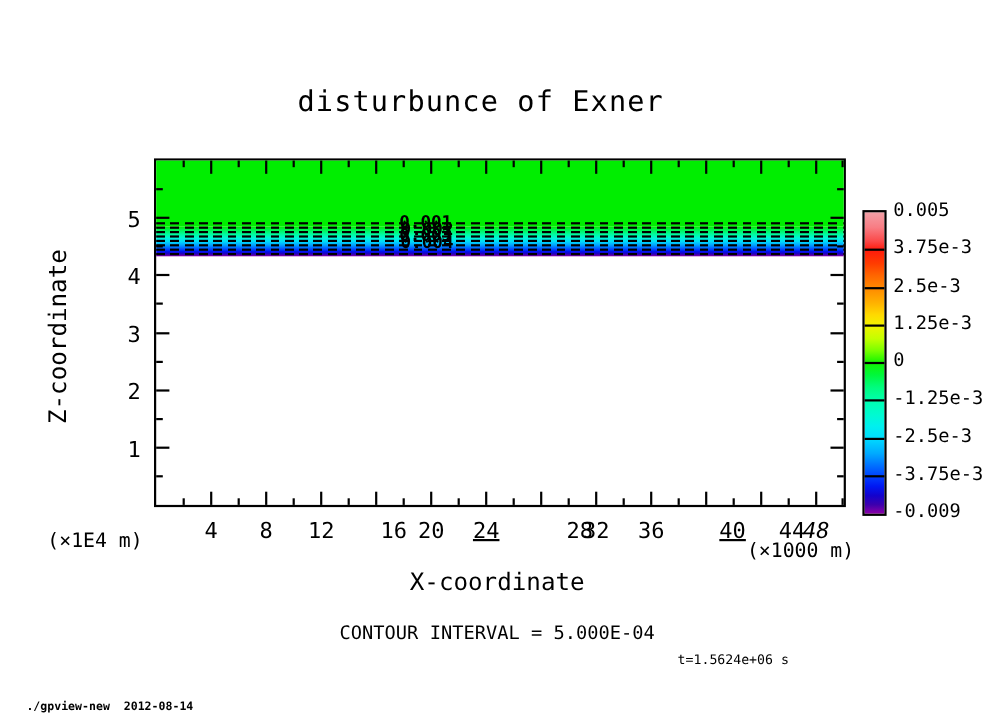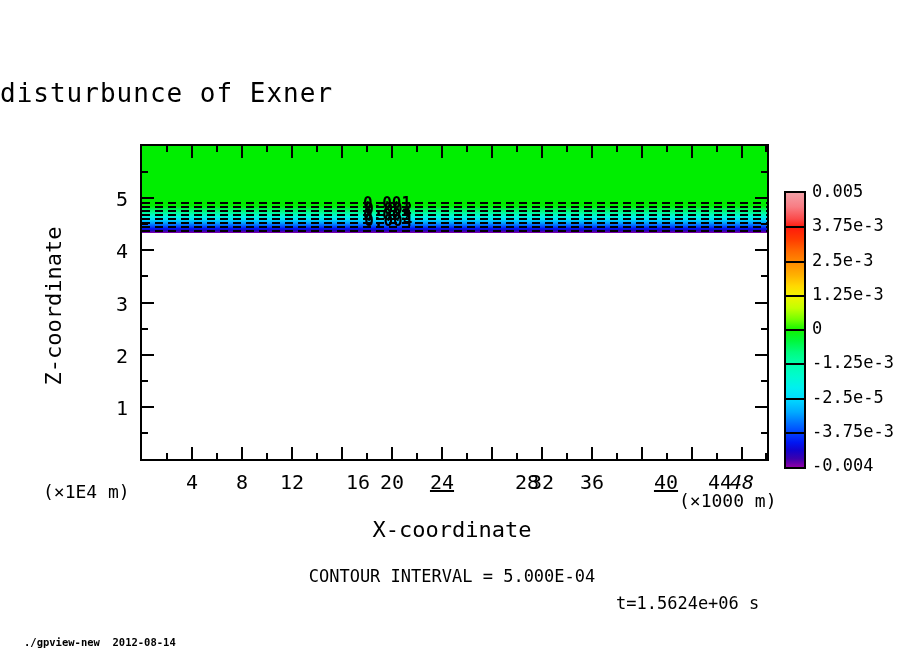--- a/index.html
+++ b/index.html
@@ -6,21 +6,21 @@
   #canvas{
     position:relative;
     width:904px;height:654px;
     background:#ffffff;
     font-family:"DejaVu Sans Mono",monospace;
     color:#000;
     overflow:hidden;
   }
   .abs{position:absolute;}
   #plot-title{
-    top:78px;left:0;width:874px;text-align:left;
+    top:78px;left:0;width:874px;text-align:center;
     font-size:26px;letter-spacing:1px;white-space:pre;
   }
   #plot-frame{
     left:140px;top:144px;width:625px;height:313px;
     border:2px solid #000;background:#ffffff;
   }
   #green-fill,#band-fill{position:absolute;left:0;width:100%;}
   .tick{position:absolute;background:#000;}
   .xtick-label{
     position:absolute;top:470px;width:40px;margin-left:-20px;
@@ -37,21 +37,21 @@
   }
   #z-axis-title span{
     display:inline-block;transform:translate(-50%,-60%);
   }
   #x-axis-title{
     top:517px;left:0;width:904px;text-align:center;font-size:22px;
   }
   #y-unit-label{left:43px;top:481px;font-size:18px;white-space:pre;}
   #x-unit-label{left:679px;top:490px;font-size:18px;white-space:pre;}
   #contour-interval{top:566px;left:0;width:904px;text-align:center;font-size:17px;white-space:pre;}
-  #time-label{left:616px;top:593px;font-size:17px;white-space:pre;}
+  #time-label{left:616px;top:593px;font-size:12px;white-space:pre;}
   #footer-left{left:24px;top:636px;font-size:10.5px;font-weight:bold;white-space:pre;}
   #footer-right{right:16px;top:636px;font-size:10.5px;font-weight:bold;white-space:pre;}
   #colorbar{
     left:784px;top:191px;width:18px;height:274px;
     border:2px solid #000;
   }
   .cb-divider{position:absolute;left:0;width:100%;height:2px;background:#000;}
   .cb-label{
     position:absolute;left:812px;font-size:17px;margin-top:-10px;white-space:pre;
   }
@@ -202,22 +202,22 @@
       <div class="cb-divider" style="top: 204.5px;"></div>
       <div class="cb-divider" style="top: 238.75px;"></div>
     </div>
   <div id="colorbar-labels">
       <div class="abs cb-label" style="top: 191px;">0.005</div>
       <div class="abs cb-label" style="top: 225.25px;">3.75e-3</div>
       <div class="abs cb-label" style="top: 259.5px;">2.5e-3</div>
       <div class="abs cb-label" style="top: 293.75px;">1.25e-3</div>
       <div class="abs cb-label" style="top: 328px;">0</div>
       <div class="abs cb-label" style="top: 362.25px;">-1.25e-3</div>
-      <div class="abs cb-label" style="top: 396.5px;">-2.5e-5</div>
+      <div class="abs cb-label" style="top: 396.5px;">-2.5e-3</div>
       <div class="abs cb-label" style="top: 430.75px;">-3.75e-3</div>
-      <div class="abs cb-label" style="top: 465px;">-0.004</div>
+      <div class="abs cb-label" style="top: 465px;">-0.009</div>
     </div>
 
   <div id="contour-interval" class="abs">CONTOUR INTERVAL = 5.000E-04</div>
   <div id="time-label" class="abs">t=1.5624e+06 s</div>
   <div id="footer-left" class="abs">./gpview-new  2012-08-14</div>
 
 </div>
 
 </body></html>

